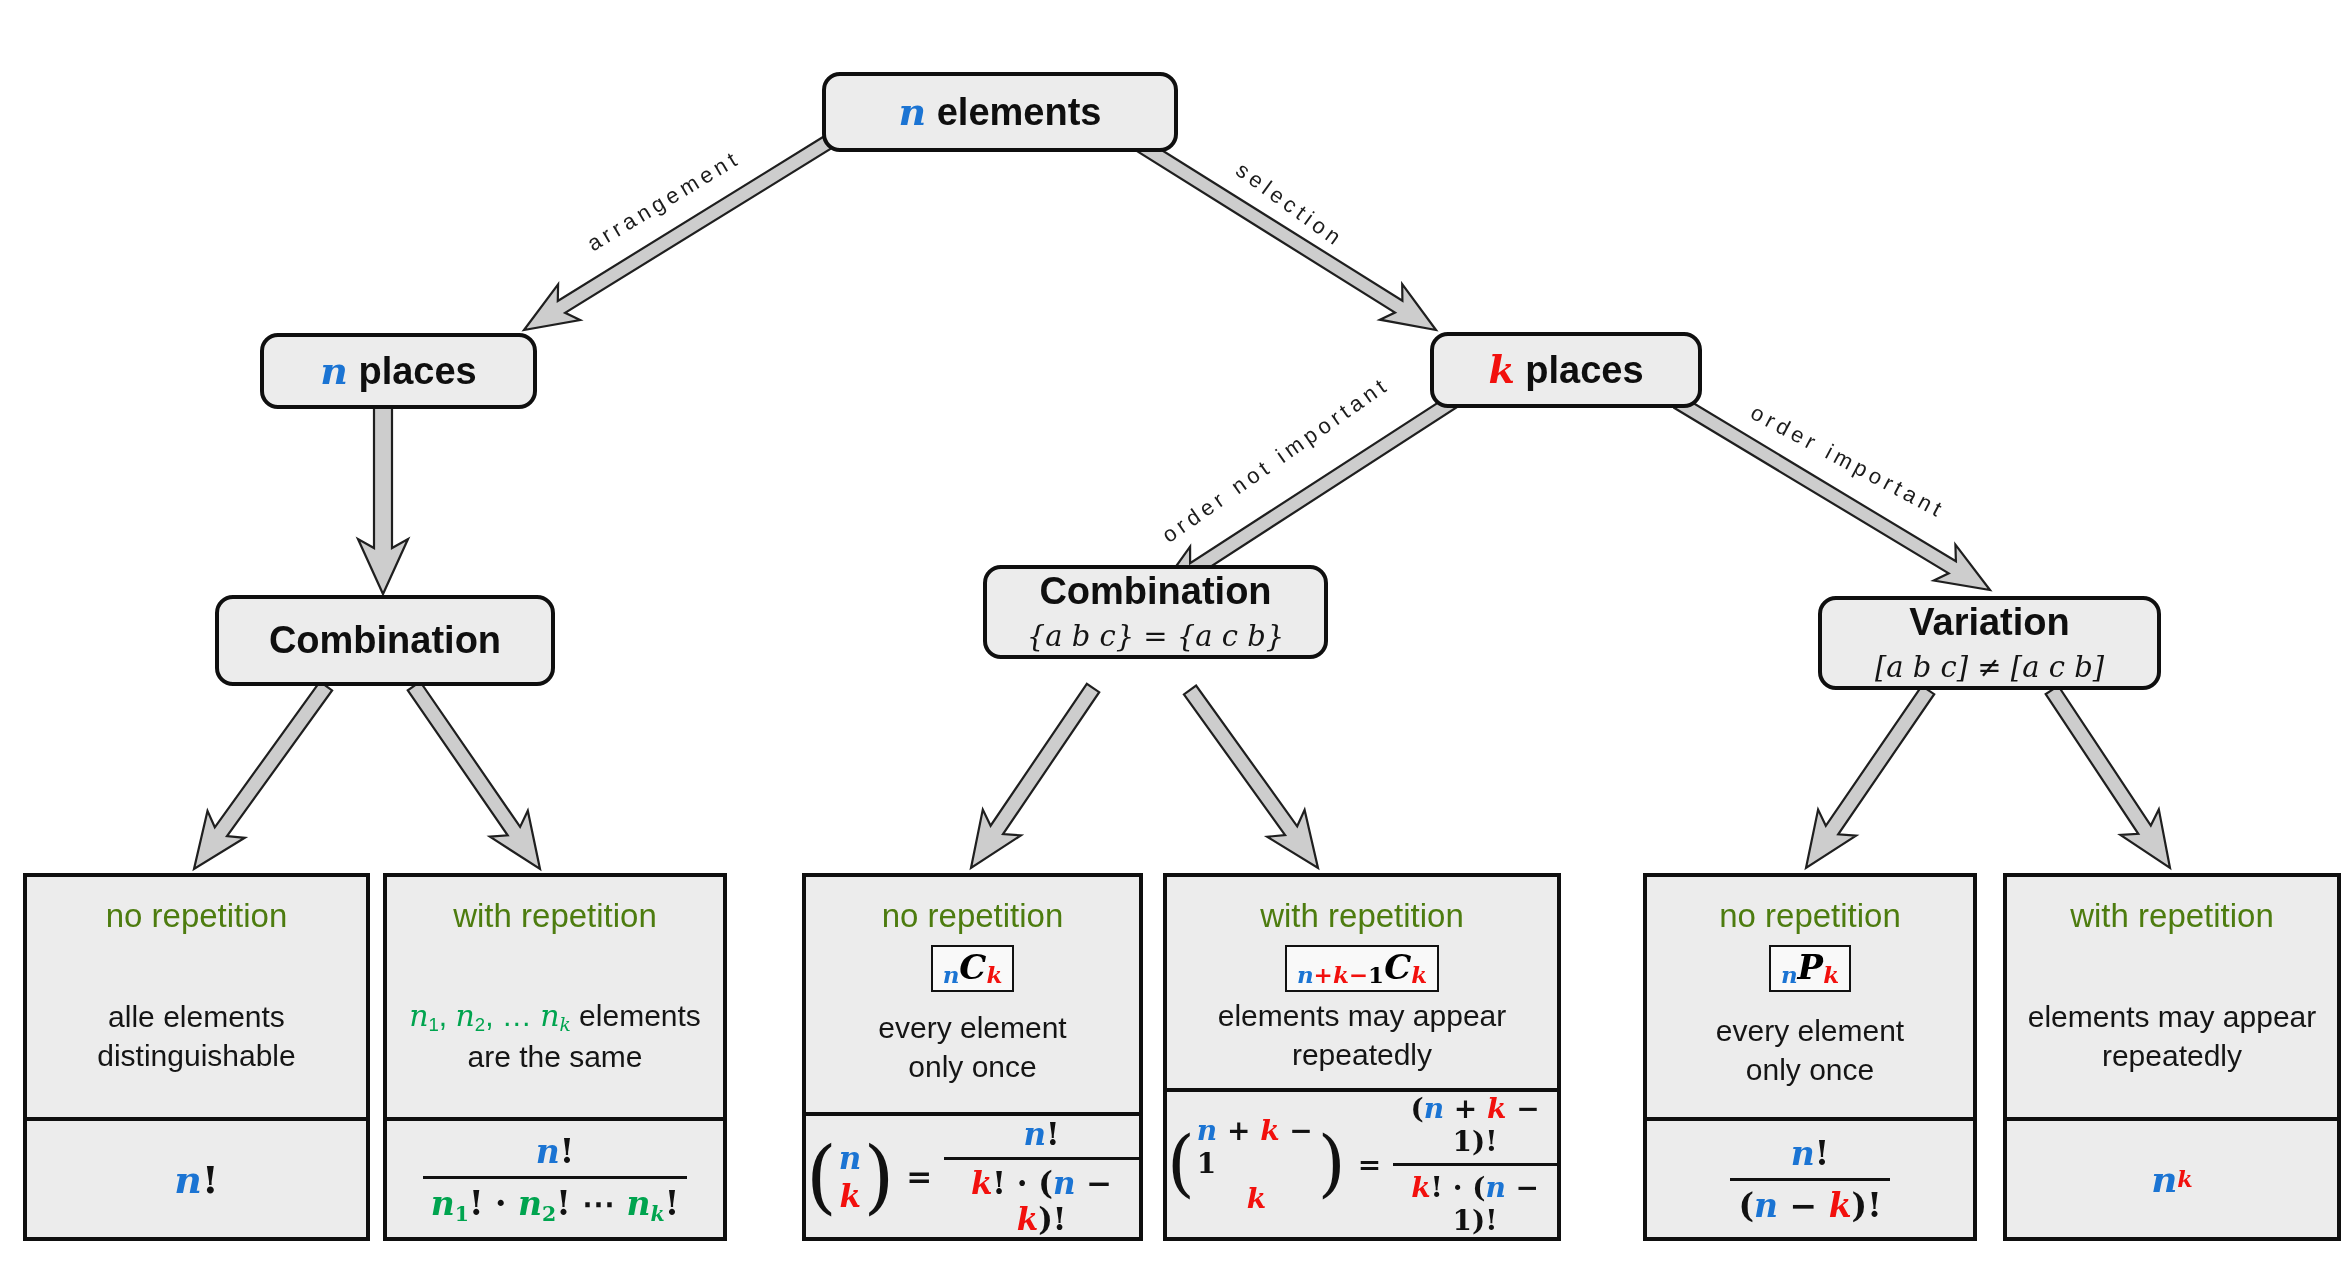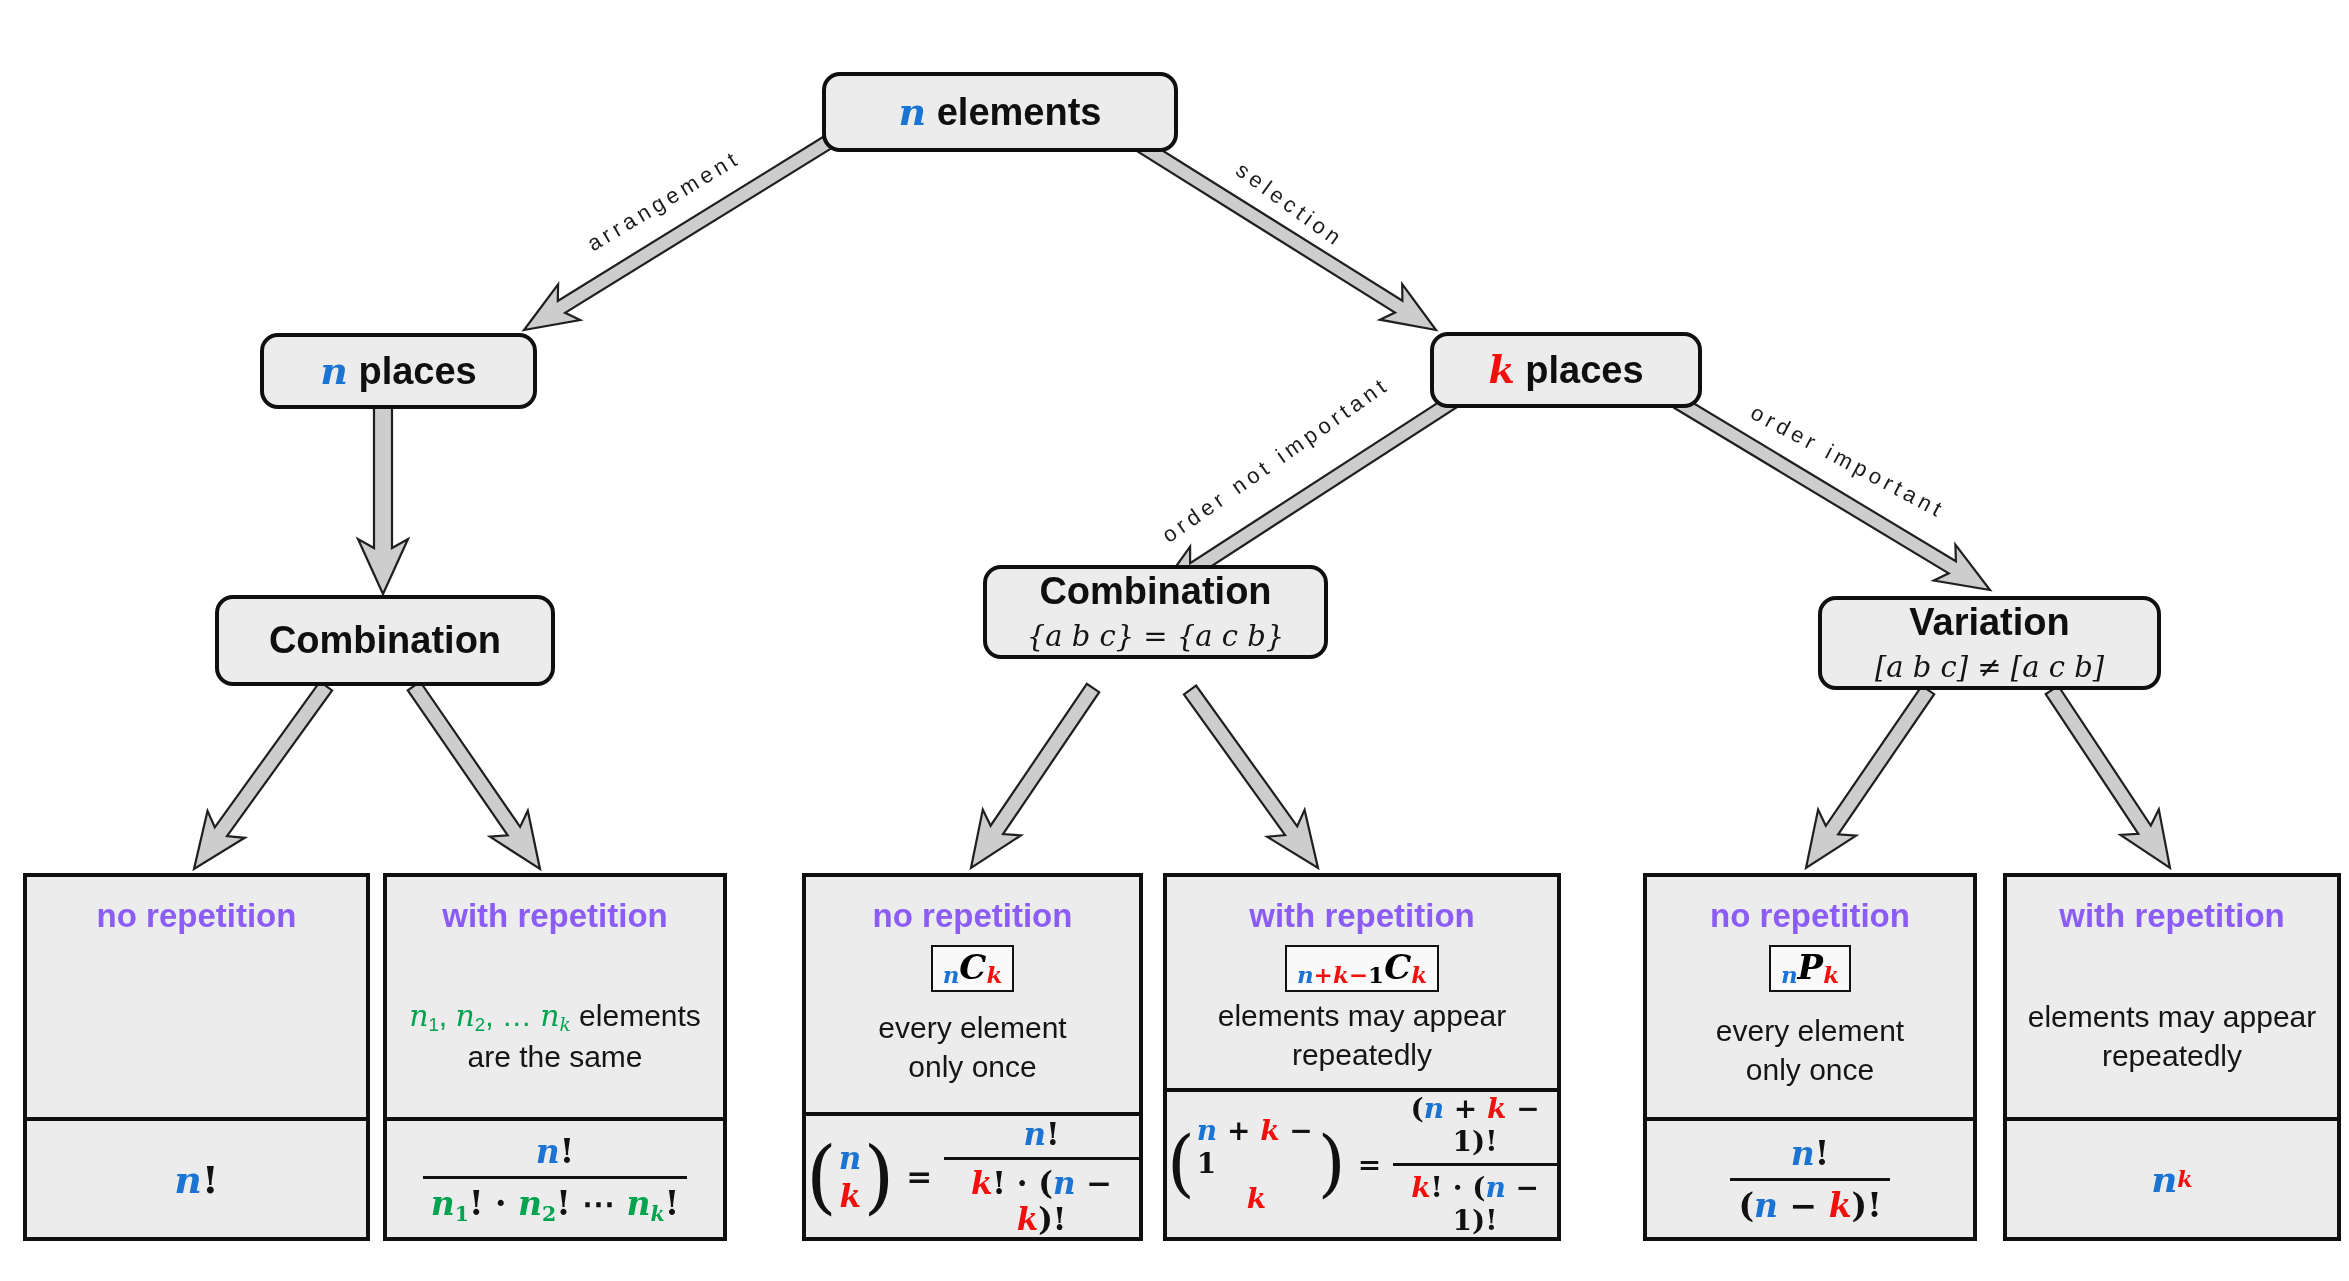--- a/index.html
+++ b/index.html
@@ -17,21 +17,21 @@
 
   
   .edge-label{position:absolute;z-index:3;font-size:22px;letter-spacing:4.5px;color:#1c1c1c;
               white-space:nowrap;transform:translate(-50%,-50%) rotate(var(--rot));}
 
   
   .leaf{position:absolute;top:873px;height:368px;background:#ececec;border:4px solid #0f0f0f;
         display:flex;flex-direction:column;box-sizing:border-box;z-index:2;}
   .leaf-top{height:244px;display:flex;flex-direction:column;align-items:center;
             border-bottom:4px solid #0f0f0f;box-sizing:border-box;}
-  .leaf-header{font-weight:bold;font-size:33px;color:#8b5cf6;margin-top:20px;white-space:nowrap;}
+  .leaf-header{font-weight:normal;font-size:33px;color:#4d7c0f;margin-top:20px;white-space:nowrap;}
   .leaf-desc{flex:1;display:flex;flex-direction:column;justify-content:center;align-items:center;
              text-align:center;font-size:30px;color:#151515;line-height:1.3;padding-bottom:10px;}
   .desc-lower{padding-top:30px;}
 
   
   .badge{border:2.5px solid #111;background:#f9f9f9;padding:3px 10px 6px;margin-top:10px;
          display:inline-flex;align-items:flex-end;font-family:"DejaVu Serif",serif;
          font-weight:bold;line-height:1;}
   .badge-b{font-size:34px;line-height:1;}
   .badge-s{font-size:23px;line-height:1;position:relative;top:2px;}
@@ -94,20 +94,24 @@
 </div>
 
 <div class="edge-label" style="left:664px;top:201px;--rot:-31deg">arrangement</div>
 <div class="edge-label" style="left:1290px;top:205px;--rot:36deg">selection</div>
 <div class="edge-label" style="left:1276px;top:460px;--rot:-35deg">order not important</div>
 <div class="edge-label" style="left:1848px;top:462px;--rot:28deg">order important</div>
 
 <div class="leaf" style="left:23px;width:347px">
   <div class="leaf-top">
     <div class="leaf-header">no repetition</div>
+    <div class="leaf-desc desc-lower">
+        <div><span>alle elements</span></div>
+        <div><span>distinguishable</span></div>
+      </div>
   </div>
   <div class="leaf-formula" style="font-size:38px">
       <span class="seg-v" style="color: rgb(27, 116, 211);">n</span>
       <span>!</span>
     </div>
 </div>
 
 <div class="leaf" style="left:383px;width:344px">
   <div class="leaf-top">
     <div class="leaf-header">with repetition</div>

